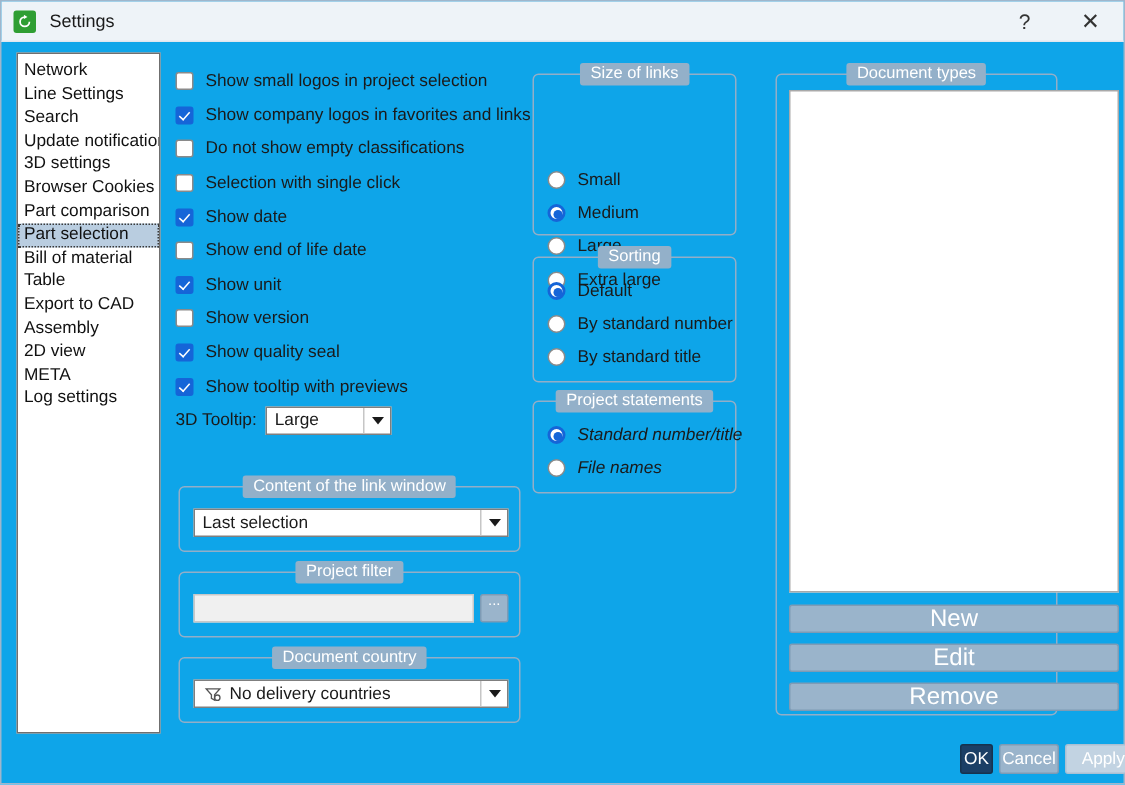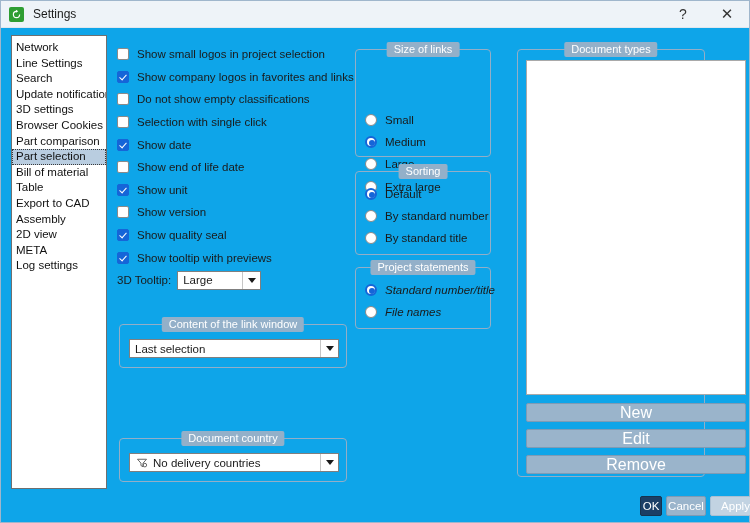--- a/index.html
+++ b/index.html
@@ -402,20 +402,25 @@
   <div class="gbox" style="left:118px;top:323px;width:228px;height:44px;">
     <div class="gtitle">Content of the link window</div>
     <div class="combo" style="position:absolute;left:9px;top:14px;width:210px;">
       <span class="ctext">Last selection</span>
       <span class="carrow">
           <span class="tri-down"></span>
         </span>
     </div>
   </div>
 
+  <div class="gbox" style="left:118px;top:380px;width:228px;height:44px;">
+    <div class="gtitle">Project filter</div>
+    <div class="flatfield" style="position:absolute;left:9px;top:14px;width:187px;"></div>
+    <div class="browsebtn" style="position:absolute;left:200px;top:14px;">...</div>
+  </div>
 
   <div class="gbox" style="left:118px;top:437px;width:228px;height:44px;">
     <div class="gtitle">Document country</div>
     <div class="combo" style="position:absolute;left:9px;top:14px;width:210px;">
       <span class="del-icon">
         <svg width="12" height="12" viewBox="0 0 16 16">
           <path d="M2 3h12l-4.6 5.2V13L6.6 11.4V8.2z" fill="none" stroke="#555" stroke-width="1.2"></path>
           <circle cx="11.8" cy="10.8" r="2.4" fill="none" stroke="#555" stroke-width="1.2"></circle>
         </svg>
       </span>

